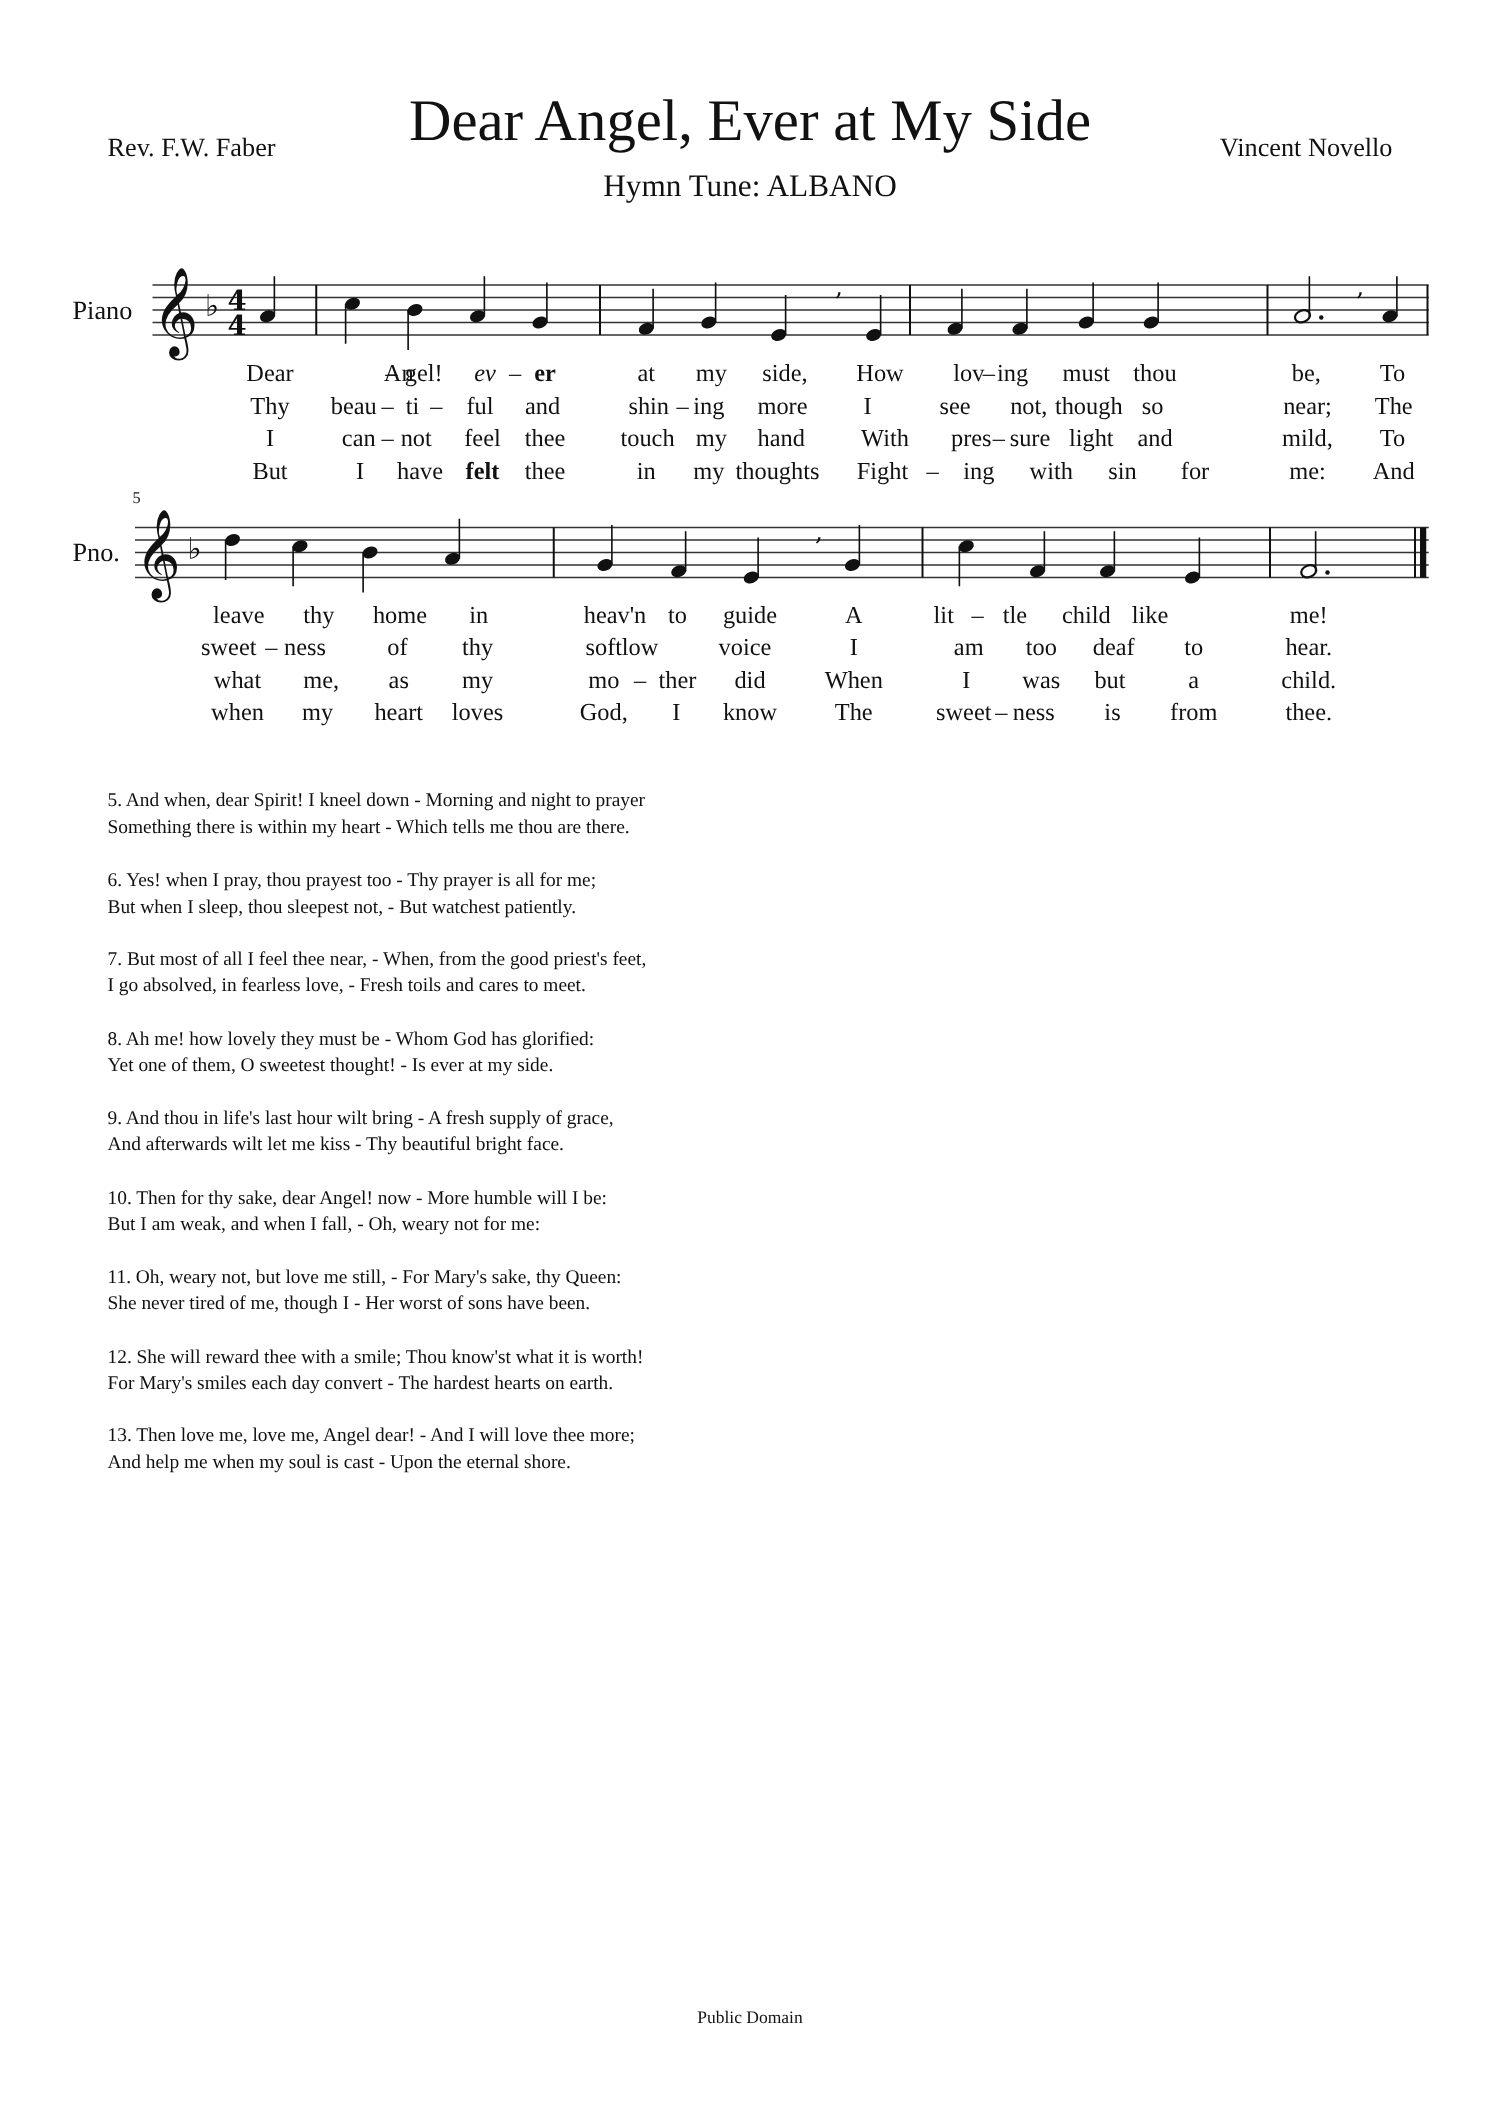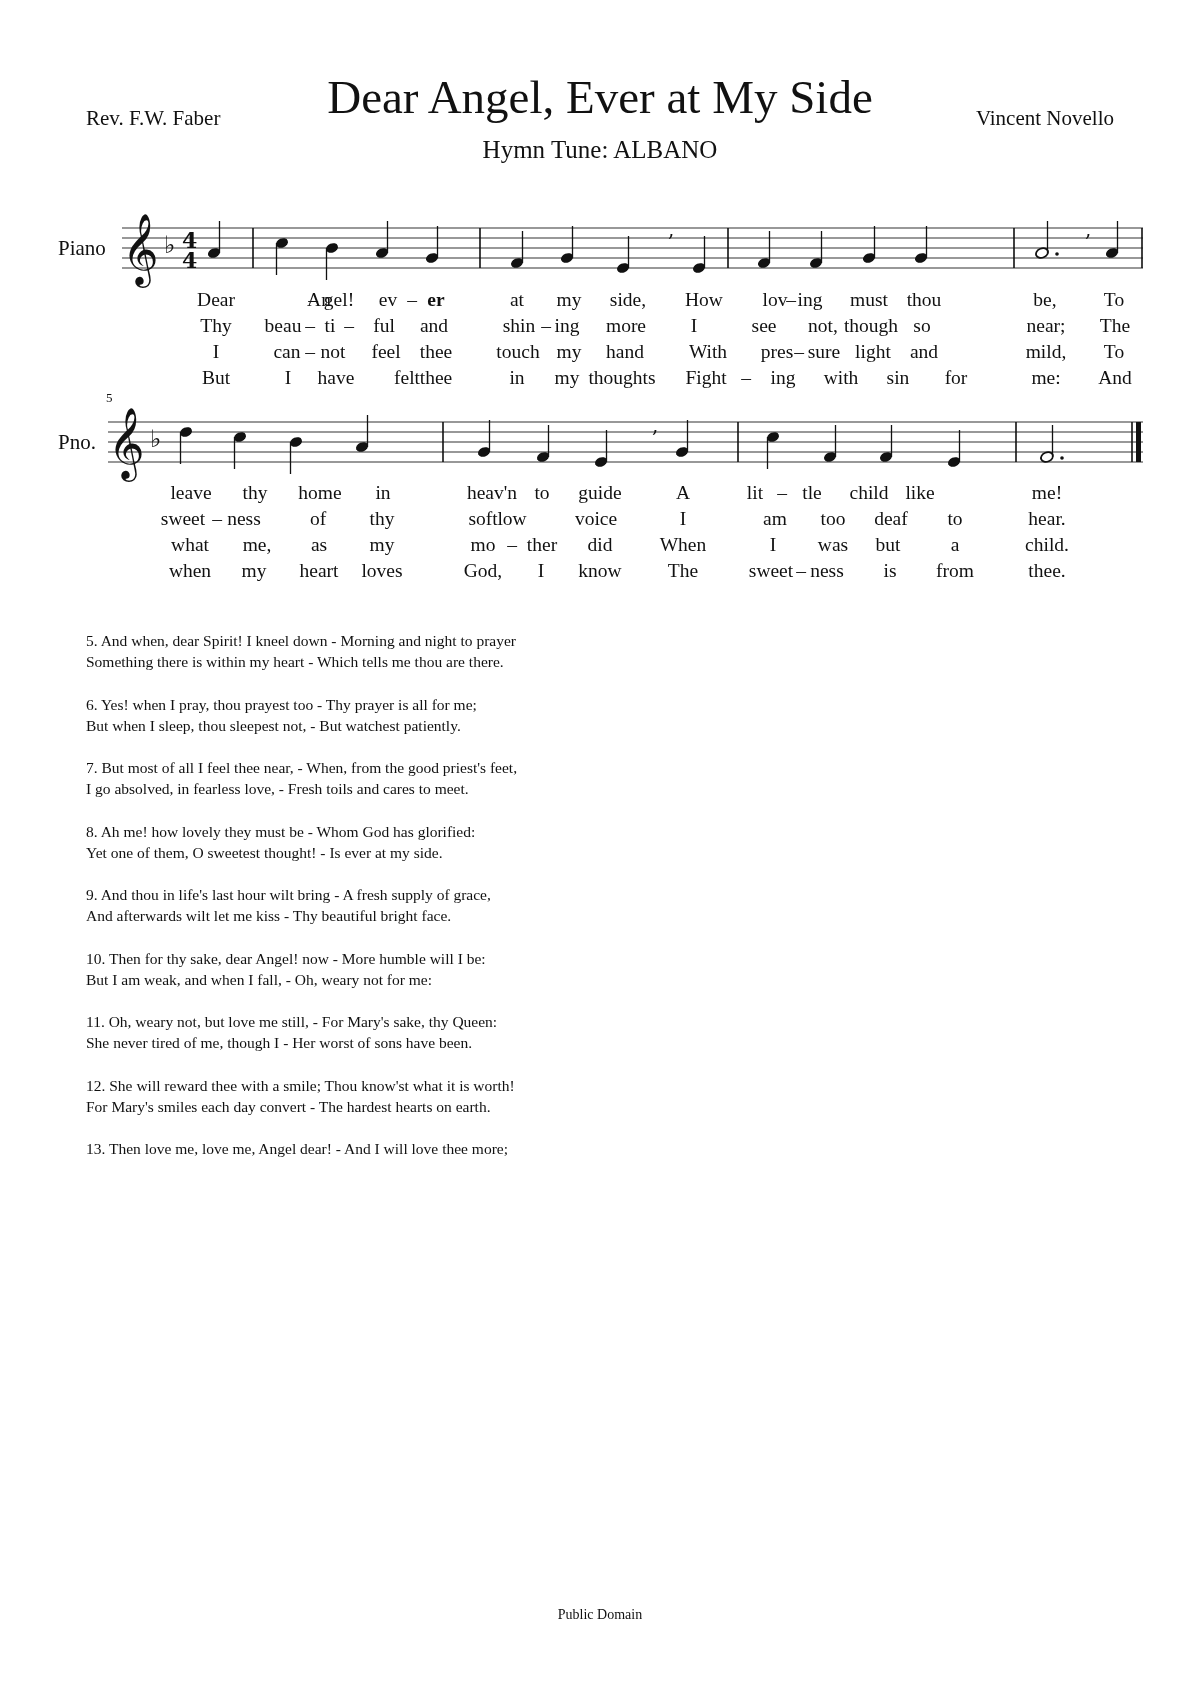--- a/index.html
+++ b/index.html
@@ -157,21 +157,21 @@
     </g>
   </g>
 </svg>
 
 <div>
 
   <span class="lyric" style="left:216px; top:290px;">Dear</span>
   <span class="lyric" style="left:300px; top:290px;margin-left:19px;">An</span>
   <span class="lyric" style="left:313px; top:290px;">–</span>
   <span class="lyric" style="left:339px; top:290px;">gel!</span>
-  <span class="lyric" style="left:388px; top:290px;">ev</span>
+  <span class="lyric" style="left:388px; top:290px;font-style:italic;">ev</span>
   <span class="lyric" style="left:412px; top:290px;">–</span>
   <span class="lyric" style="left:436px; top:290px;font-weight:bold;">er</span>
   <span class="lyric" style="left:517px; top:290px;">at</span>
   <span class="lyric" style="left:569px; top:290px;">my</span>
   <span class="lyric" style="left:628px; top:290px;">side,</span>
   <span class="lyric" style="left:704px; top:290px;">How</span>
   <span class="lyric" style="left:775px; top:290px;">lov</span>
   <span class="lyric" style="left:791px; top:290px;">–</span>
   <span class="lyric" style="left:810px; top:290px;">ing</span>
   <span class="lyric" style="left:869px; top:290px;">must</span>
@@ -212,21 +212,21 @@
   <span class="lyric" style="left:799px; top:342px;">–</span>
   <span class="lyric" style="left:824px; top:342px;">sure</span>
   <span class="lyric" style="left:873px; top:342px;">light</span>
   <span class="lyric" style="left:924px; top:342px;">and</span>
   <span class="lyric" style="left:1046px; top:342px;">mild,</span>
   <span class="lyric" style="left:1114px; top:342px;">To</span>
 
   <span class="lyric" style="left:216px; top:368px;">But</span>
   <span class="lyric" style="left:288px; top:368px;">I</span>
   <span class="lyric" style="left:336px; top:368px;">have</span>
-  <span class="lyric" style="left:407px; top:368px;">felt</span>
+  <span class="lyric" style="left:386px; top:368px;font-weight:bold;">felt</span>
   <span class="lyric" style="left:436px; top:368px;">thee</span>
   <span class="lyric" style="left:517px; top:368px;">in</span>
   <span class="lyric" style="left:567px; top:368px;">my</span>
   <span class="lyric" style="left:622px; top:368px;">thoughts</span>
   <span class="lyric" style="left:706px; top:368px;">Fight</span>
   <span class="lyric" style="left:746px; top:368px;">–</span>
   <span class="lyric" style="left:783px; top:368px;">ing</span>
   <span class="lyric" style="left:841px; top:368px;">with</span>
   <span class="lyric" style="left:898px; top:368px;text-align:right;">sin</span>
   <span class="lyric" style="left:956px; top:368px;">for</span>
@@ -325,16 +325,17 @@
   <div class="verse">
     <span class="verse-line">11. Oh, weary not, but love me still, - For Mary's sake, thy Queen:</span>
     <span class="verse-line">She never tired of me, though I - Her worst of sons have been.</span>
   </div>
   <div class="verse">
     <span class="verse-line">12. She will reward thee with a smile; Thou know'st what it is worth!</span>
     <span class="verse-line">For Mary's smiles each day convert - The hardest hearts on earth.</span>
   </div>
   <div class="verse">
     <span class="verse-line">13. Then love me, love me, Angel dear! - And I will love thee more;</span>
+    <span class="verse-line">And help me when my soul is cast - Upon the eternal shore.</span>
   </div>
 </div>
 
 <div class="abs footer">Public Domain</div>
 
 </body></html>

